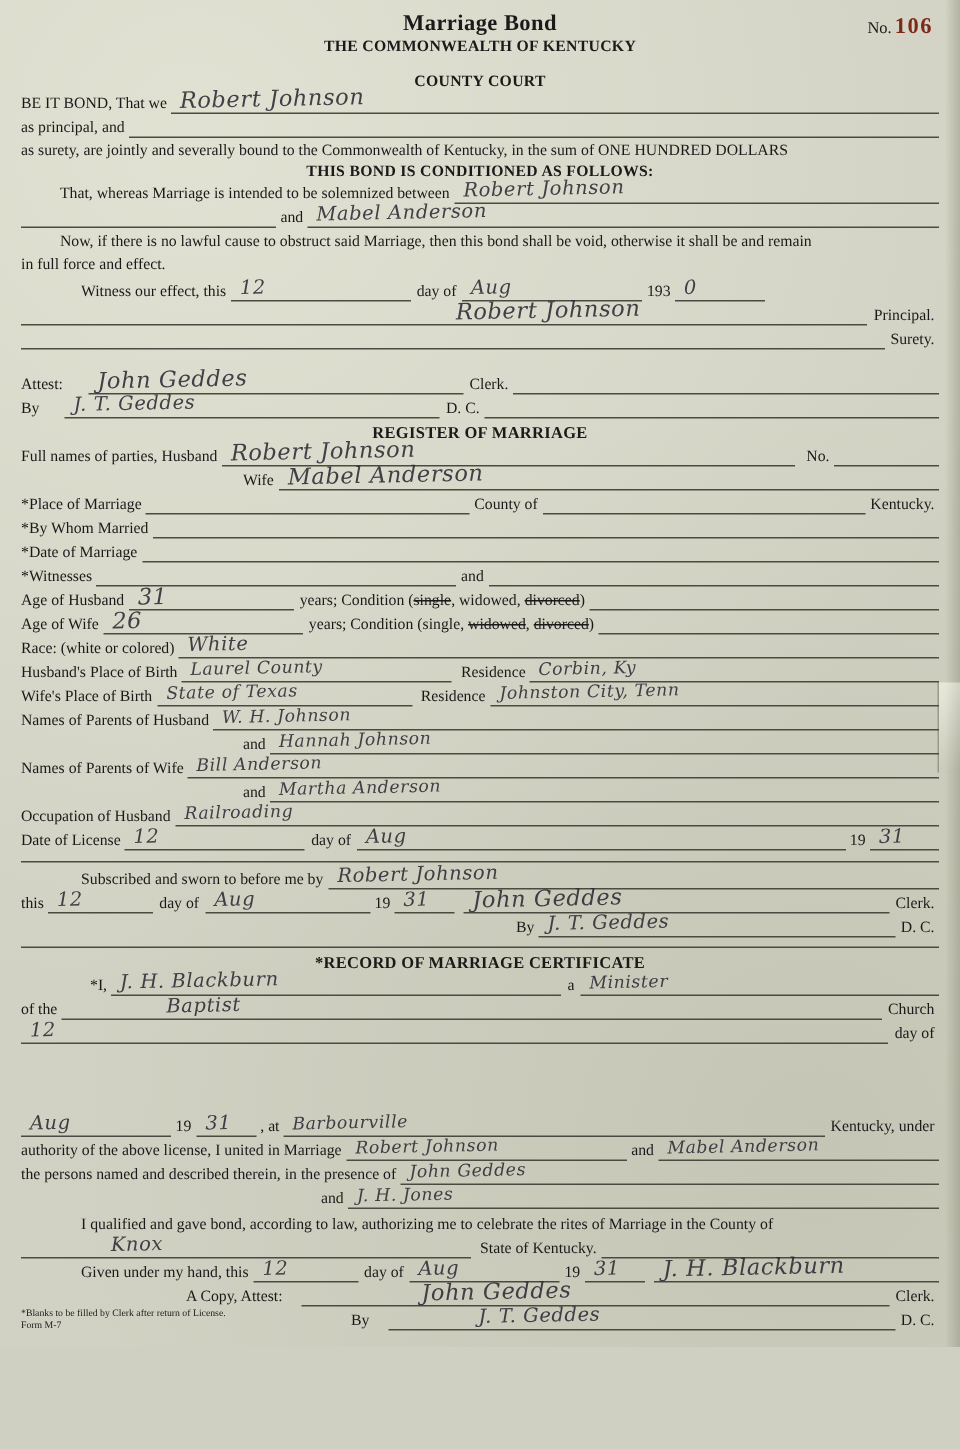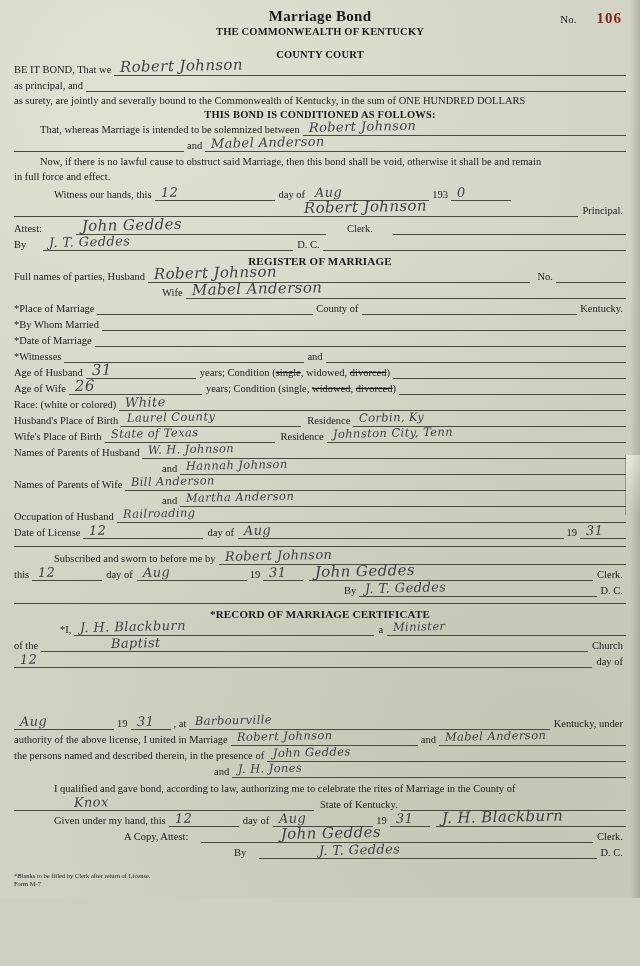--- a/index.html
+++ b/index.html
@@ -44,21 +44,21 @@
     position:absolute;
     top:10px;right:18px;
     font-size:11px;
   }
   .no-num{
     color:#7d2b18;
     font-family:"Liberation Serif", serif;
     font-weight:bold;
     font-size:15px;
     letter-spacing:1px;
-    margin-left:20px;
+    margin-left:2px;
   }
   .row{
     position:relative;
     display:flex;
     align-items:flex-end;
     font-size:10.5px;
     line-height:13px;
     margin-top:2px;
     white-space:nowrap;
   }
@@ -159,43 +159,47 @@
   </div>
 
   <div class="row indent2" style="margin-top:3px;">
     <span class="lbl">Now, if there is no lawful cause to obstruct said Marriage, then this bond shall be void, otherwise it shall be and remain</span>
   </div>
   <div class="row">
     <span class="lbl">in full force and effect.</span>
   </div>
 
   <div class="row indent" style="margin-top:4px;">
-    <span class="lbl">Witness our hands, this</span>
+    <span class="lbl">Witness our effect, this</span>
     <span class="fill short" style="flex:0 0 120px;">
         <span class="hw">12</span>
       </span>
     <span class="lbl" style="padding:0 4px;">day of</span>
     <span class="fill short" style="flex:0 0 120px;">
         <span class="hw">Aug</span>
       </span>
     <span class="lbl" style="padding:0 3px;">193</span>
     <span class="fill short" style="flex:0 0 60px;">
         <span class="hw">0</span>
       </span>
   </div>
 
   <div class="row">
     <span class="fill">
         <span class="hw lg" style="left:290px;">Robert Johnson</span>
       </span>
     <span class="lbl" style="padding-left:4px;">Principal.</span>
   </div>
 
-
-  <div class="row" style="margin-top:4px;gap:17px;">
+  <div class="row">
+    <span class="fill"></span>
+    <span class="lbl" style="padding-left:4px;">Surety.</span>
+  </div>
+
+  <div class="row" style="margin-top:16px;">
     <span class="lbl">Attest:</span>
     <span class="fill" style="flex:0 0 250px;margin-left:14px;">
         <span class="hw lg">John Geddes</span>
       </span>
     <span class="lbl" style="padding-left:4px;">Clerk.</span>
     <span class="fill"></span>
   </div>
 
   <div class="row">
     <span class="lbl">By</span>

